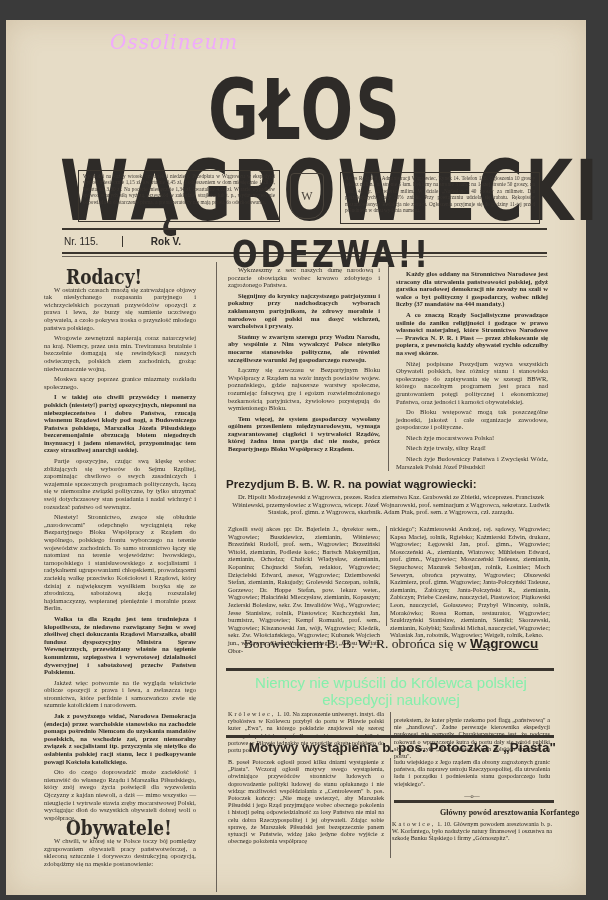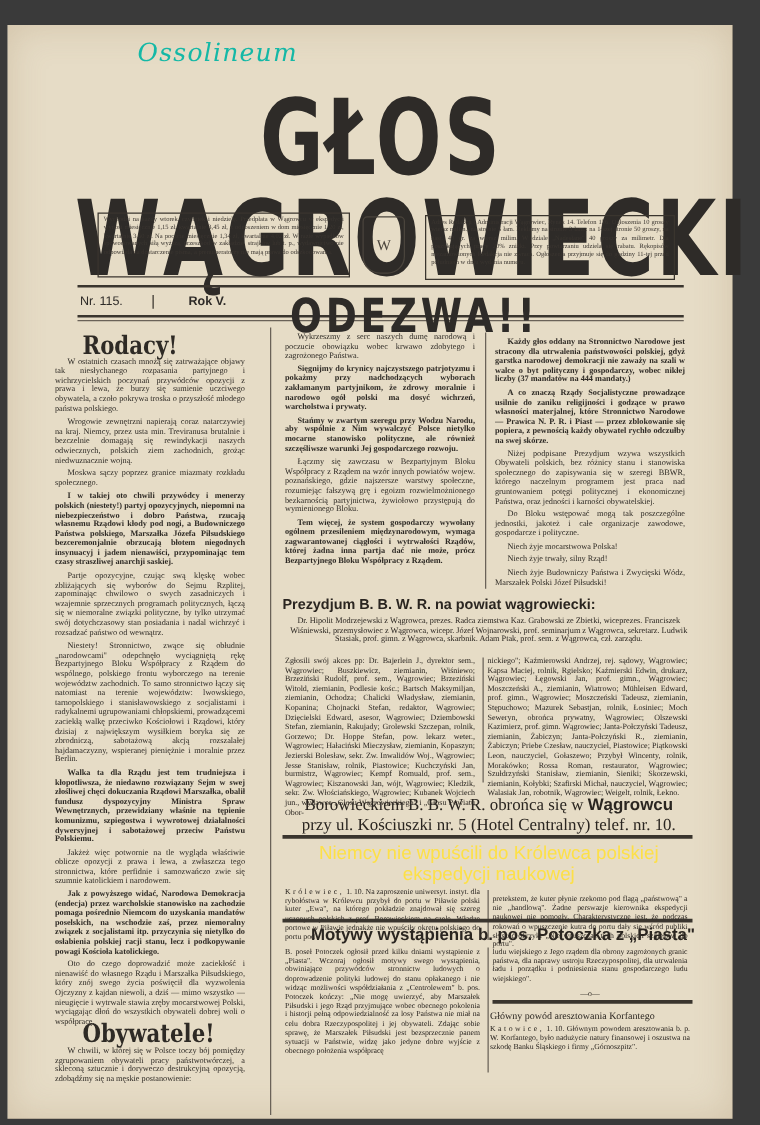--- a/index.html
+++ b/index.html
@@ -1,18 +1,18 @@
 <!DOCTYPE html>
 <html><head>
 <meta charset="utf-8">
 <style>
   html, body { margin:0; padding:0; }
   body { width:608px; height:900px; background:#3a3a3a; position:relative; overflow:hidden; font-family:"Liberation Serif", serif; color:#2a2520; }
   .paper { position:absolute; left:6px; top:20px; width:580px; height:875px; background:#e6dcc6; box-shadow: inset 0 0 30px rgba(150,120,80,0.25); }
-  .hand { position:absolute; left:110px; top:30px; font-family:"DejaVu Serif", serif; font-style:italic; font-size:20px; color:#14b8a6; letter-spacing:1px; }
+  .hand { position:absolute; left:110px; top:30px; font-family:"DejaVu Serif", serif; font-style:italic; font-size:20px; color:#f0abfc; letter-spacing:1px; }
   .masthead { position:absolute; left:60px; top:70px; width:490px; text-align:center; font-family:"DejaVu Sans", sans-serif; font-weight:bold; font-size:62px; letter-spacing:2px; color:#2e2b28; transform:scaleY(1.35); transform-origin:top; line-height:60px; }
   .box { position:absolute; border:1.5px solid #3a352e; font-size:5.2px; line-height:6.4px; padding:2px 4px; text-align:justify; color:#3a3530; }
   .box.left { left:78px; top:170px; width:192px; height:46px; }
   .box.right { left:340px; top:172px; width:190px; height:46px; }
   .crest { position:absolute; left:290px; top:173px; width:32px; height:44px; border:1.5px solid #4a443c; border-radius:4px 4px 14px 14px; display:flex; align-items:center; justify-content:center; font-size:12px; color:#4a443c; }
   .dateline { position:absolute; left:62px; top:228px; width:485px; height:22px; border-top:2px solid #3a352e; border-bottom:2px solid #3a352e; display:flex; align-items:center; font-family:"Liberation Sans", sans-serif; font-size:10px; color:#2e2b28; }
   .dateline .nr { width:58px; border-right:1.5px solid #3a352e; padding-left:2px; }
   .dateline .date { flex:1; text-align:center; border-right:1.5px solid #3a352e; }
   .dateline .rok { width:58px; text-align:right;font-weight:bold; }
   .rule2 { position:absolute; left:62px; top:256px; width:485px; border-top:1px solid #6a6258; }
@@ -24,26 +24,26 @@
   .odezwa { position:absolute; left:232px; top:232px; width:160px; text-align:center; font-family:"DejaVu Sans", sans-serif; font-weight:bold; font-size:30px; letter-spacing:3px; transform:scaleY(1.25); transform-origin:top; color:#2e2b28; }
   .vline { position:absolute; border-left:1px solid #6a6258; }
   .col2 { left:228px; top:266px; width:152px; }
   .col3 { left:396px; top:270px; width:152px; }
   .prez-title { position:absolute; left:226px; top:478px; width:330px; font-family:"Liberation Sans", sans-serif; font-weight:bold; font-size:11.5px; }
   .prez-text { position:absolute; left:226px; top:493px; width:330px; font-size:6.6px; line-height:7.6px; text-align:center; }
   .zgl { position:absolute; font-size:6.4px; line-height:7.6px; text-align:justify; }
   .zgl.a { left:228px; top:525px; width:152px; }
   .zgl.b { left:390px; top:525px; width:160px; }
   .sek { position:absolute; left:226px; top:636px; width:330px; text-align:center; font-size:13.5px; line-height:16px; }
-  .sek .s { font-family:"Liberation Sans", sans-serif; font-weight:bold; }
+  .sek .s { font-family:"Liberation Sans", sans-serif; font-weight:bold;text-decoration:underline; }
   .thick { position:absolute; left:226px; width:328px; border-top:3px solid #3a352e; }
-  .niemcy-title { position:absolute; left:226px; top:664px; width:330px; text-align:center; font-family:"Liberation Sans", sans-serif; font-size:15px; line-height:17px; color:#fde047; }
+  .niemcy-title { position:absolute; left:226px; top:664px; width:330px; text-align:center; font-family:"Liberation Sans", sans-serif; font-size:15px; line-height:17px; color:#86efac; }
   .small2 { position:absolute; font-size:6.2px; line-height:7.2px; text-align:justify; }
   .motywy-title { position:absolute; left:226px; top:738px; width:330px; text-align:right; font-family:"Liberation Sans", sans-serif; font-size:13.5px; font-weight:bold; }
-  .korf-title { position:absolute; left:392px; top:808px; width:160px; font-family:"Liberation Serif", serif; font-weight:normal; font-size:8px; }
+  .korf-title { position:absolute; left:392px; top:808px; width:160px; font-family:"Liberation Serif", serif; font-weight:bold; font-size:8px;padding-left:48px; }
   .sp { letter-spacing:2px; }
 </style>
 </head>
 <body>
 
 <div class="paper"></div>
 
 <div class="hand">Ossolineum</div>
 <div class="masthead">GŁOS WĄGROWIECKI</div>
 
@@ -99,21 +99,20 @@
 <div class="prez-title">Prezydjum B. B. W. R. na powiat wągrowiecki:</div>
 <div class="prez-text">Dr. Hipolit Modrzejewski z Wągrowca, prezes. Radca ziemstwa Kaz. Grabowski ze Zbietki, wiceprezes. Franciszek Wiśniewski, przemysłowiec z Wągrowca, wicepr. Józef Wojnarowski, prof. seminarjum z Wągrowca, sekretarz. Ludwik Stasiak, prof. gimn. z Wągrowca, skarbnik. Adam Ptak, prof. sem. z Wągrowca, czł. zarządu.</div>
 <div class="zgl a">Zgłosili swój akces pp: Dr. Bajerlein J., dyrektor sem., Wągrowiec; Buszkiewicz, ziemianin, Wiśniewo; Brzeziński Rudolf, prof. sem., Wągrowiec; Brzeziński Witold, ziemianin, Podlesie kośc.; Bartsch Maksymiljan, ziemianin, Ochodza; Chalicki Władysław, ziemianin, Kopanina; Chojnacki Stefan, redaktor, Wągrowiec; Dzięcielski Edward, asesor, Wągrowiec; Dziembowski Stefan, ziemianin, Rakujady; Grolewski Szczepan, rolnik, Gorzewo; Dr. Hoppe Stefan, pow. lekarz weter., Wągrowiec; Hałaciński Mieczysław, ziemianin, Kopaszyn; Jezierski Bolesław, sekr. Zw. Inwalidów Woj., Wągrowiec; Jesse Stanisław, rolnik, Piastowice; Kuchczyński Jan, burmistrz, Wągrowiec; Kempf Romuald, prof. sem., Wągrowiec; Kiszanowski Jan, wójt, Wągrowiec; Kledzik, sekr. Zw. Włościańskiego, Wągrowiec; Kubanek Wojciech jun., wydawca „Głosu Wągrowieckiego" i „Głosu Powiatu Obor-</div>
 <div class="vline" style="left:386px; top:526px; height:100px;"></div>
 <div class="zgl b">nickiego"; Kaźmierowski Andrzej, rej. sądowy, Wągrowiec; Kapsa Maciej, rolnik, Rgielsko; Kaźmierski Edwin, drukarz, Wągrowiec; Łęgowski Jan, prof. gimn., Wągrowiec; Moszczeński A., ziemianin, Wiatrowo; Mühleisen Edward, prof. gimn., Wągrowiec; Moszczeński Tadeusz, ziemianin, Stępuchowo; Mazurek Sebastjan, rolnik, Łosiniec; Moch Seweryn, obrońca prywatny, Wągrowiec; Olszewski Kazimierz, prof. gimn. Wągrowiec; Janta-Połczyński Tadeusz, ziemianin, Żabiczyn; Janta-Połczyński R., ziemianin, Żabiczyn; Priebe Czesław, nauczyciel, Piastowice; Piątkowski Leon, nauczyciel, Gołaszewo; Przybył Wincenty, rolnik, Morakówko; Rossa Roman, restaurator, Wągrowiec; Szułdrzyński Stanisław, ziemianin, Sieniki; Skorzewski, ziemianin, Kołybki; Szafirski Michał, nauczyciel, Wągrowiec; Walasiak Jan, robotnik, Wągrowiec; Weigelt, rolnik, Łekno.</div>
 
 <div class="sek">
   <span>Borowieckiem B. B. W. R.</span>
   <span>obrońca się w</span>
   <span class="s">Wągrowcu</span><br>
-  <span>przy ul. Kościuszki nr. 5 (Hotel Centralny) telef. nr. 10.</span>
 </div>
 <div class="thick" style="top:668px;"></div>
 
 <div class="niemcy-title" style="top:674px;">Niemcy nie wpuścili do Królewca polskiej ekspedycji naukowej</div>
 <div class="small2" style="left:228px; top:710px; width:156px;"><span class="sp">Królewiec,</span> <span>1. 10. Na zaproszenie uniwersyt. instyt. dla rybołóstwa w Królewcu przybył do portu w Piławie polski kuter „Ewa", na którego pokładzie znajdował się szereg uczonych polskich z prof. Borowieckiem na czele. Władze portowe w Piławie jednakże nie wpuściły okrętu polskiego do portu pod</span></div>
 <div class="vline" style="left:390px; top:712px; height:40px;"></div>
 <div class="small2" style="left:394px; top:716px; width:156px;">pretekstem, że kuter płynie rzekomo pod flagą „państwową" a nie „handlową". Żadne perswazje kierownika ekspedycji naukowej nie pomogły. Charakterystyczne jest, że podczas rokowań o wpuszczenie kutra do portu dały się wśród publiki słyszeć okrzyki „Nie wpuszczać tych polskich szpiegów do portu".</div>
 <div class="thick" style="top:735px;"></div>
 
 <div class="motywy-title" style="top:740px;">Motywy wystąpienia b. pos. Potoczka z „Piasta"</div>

